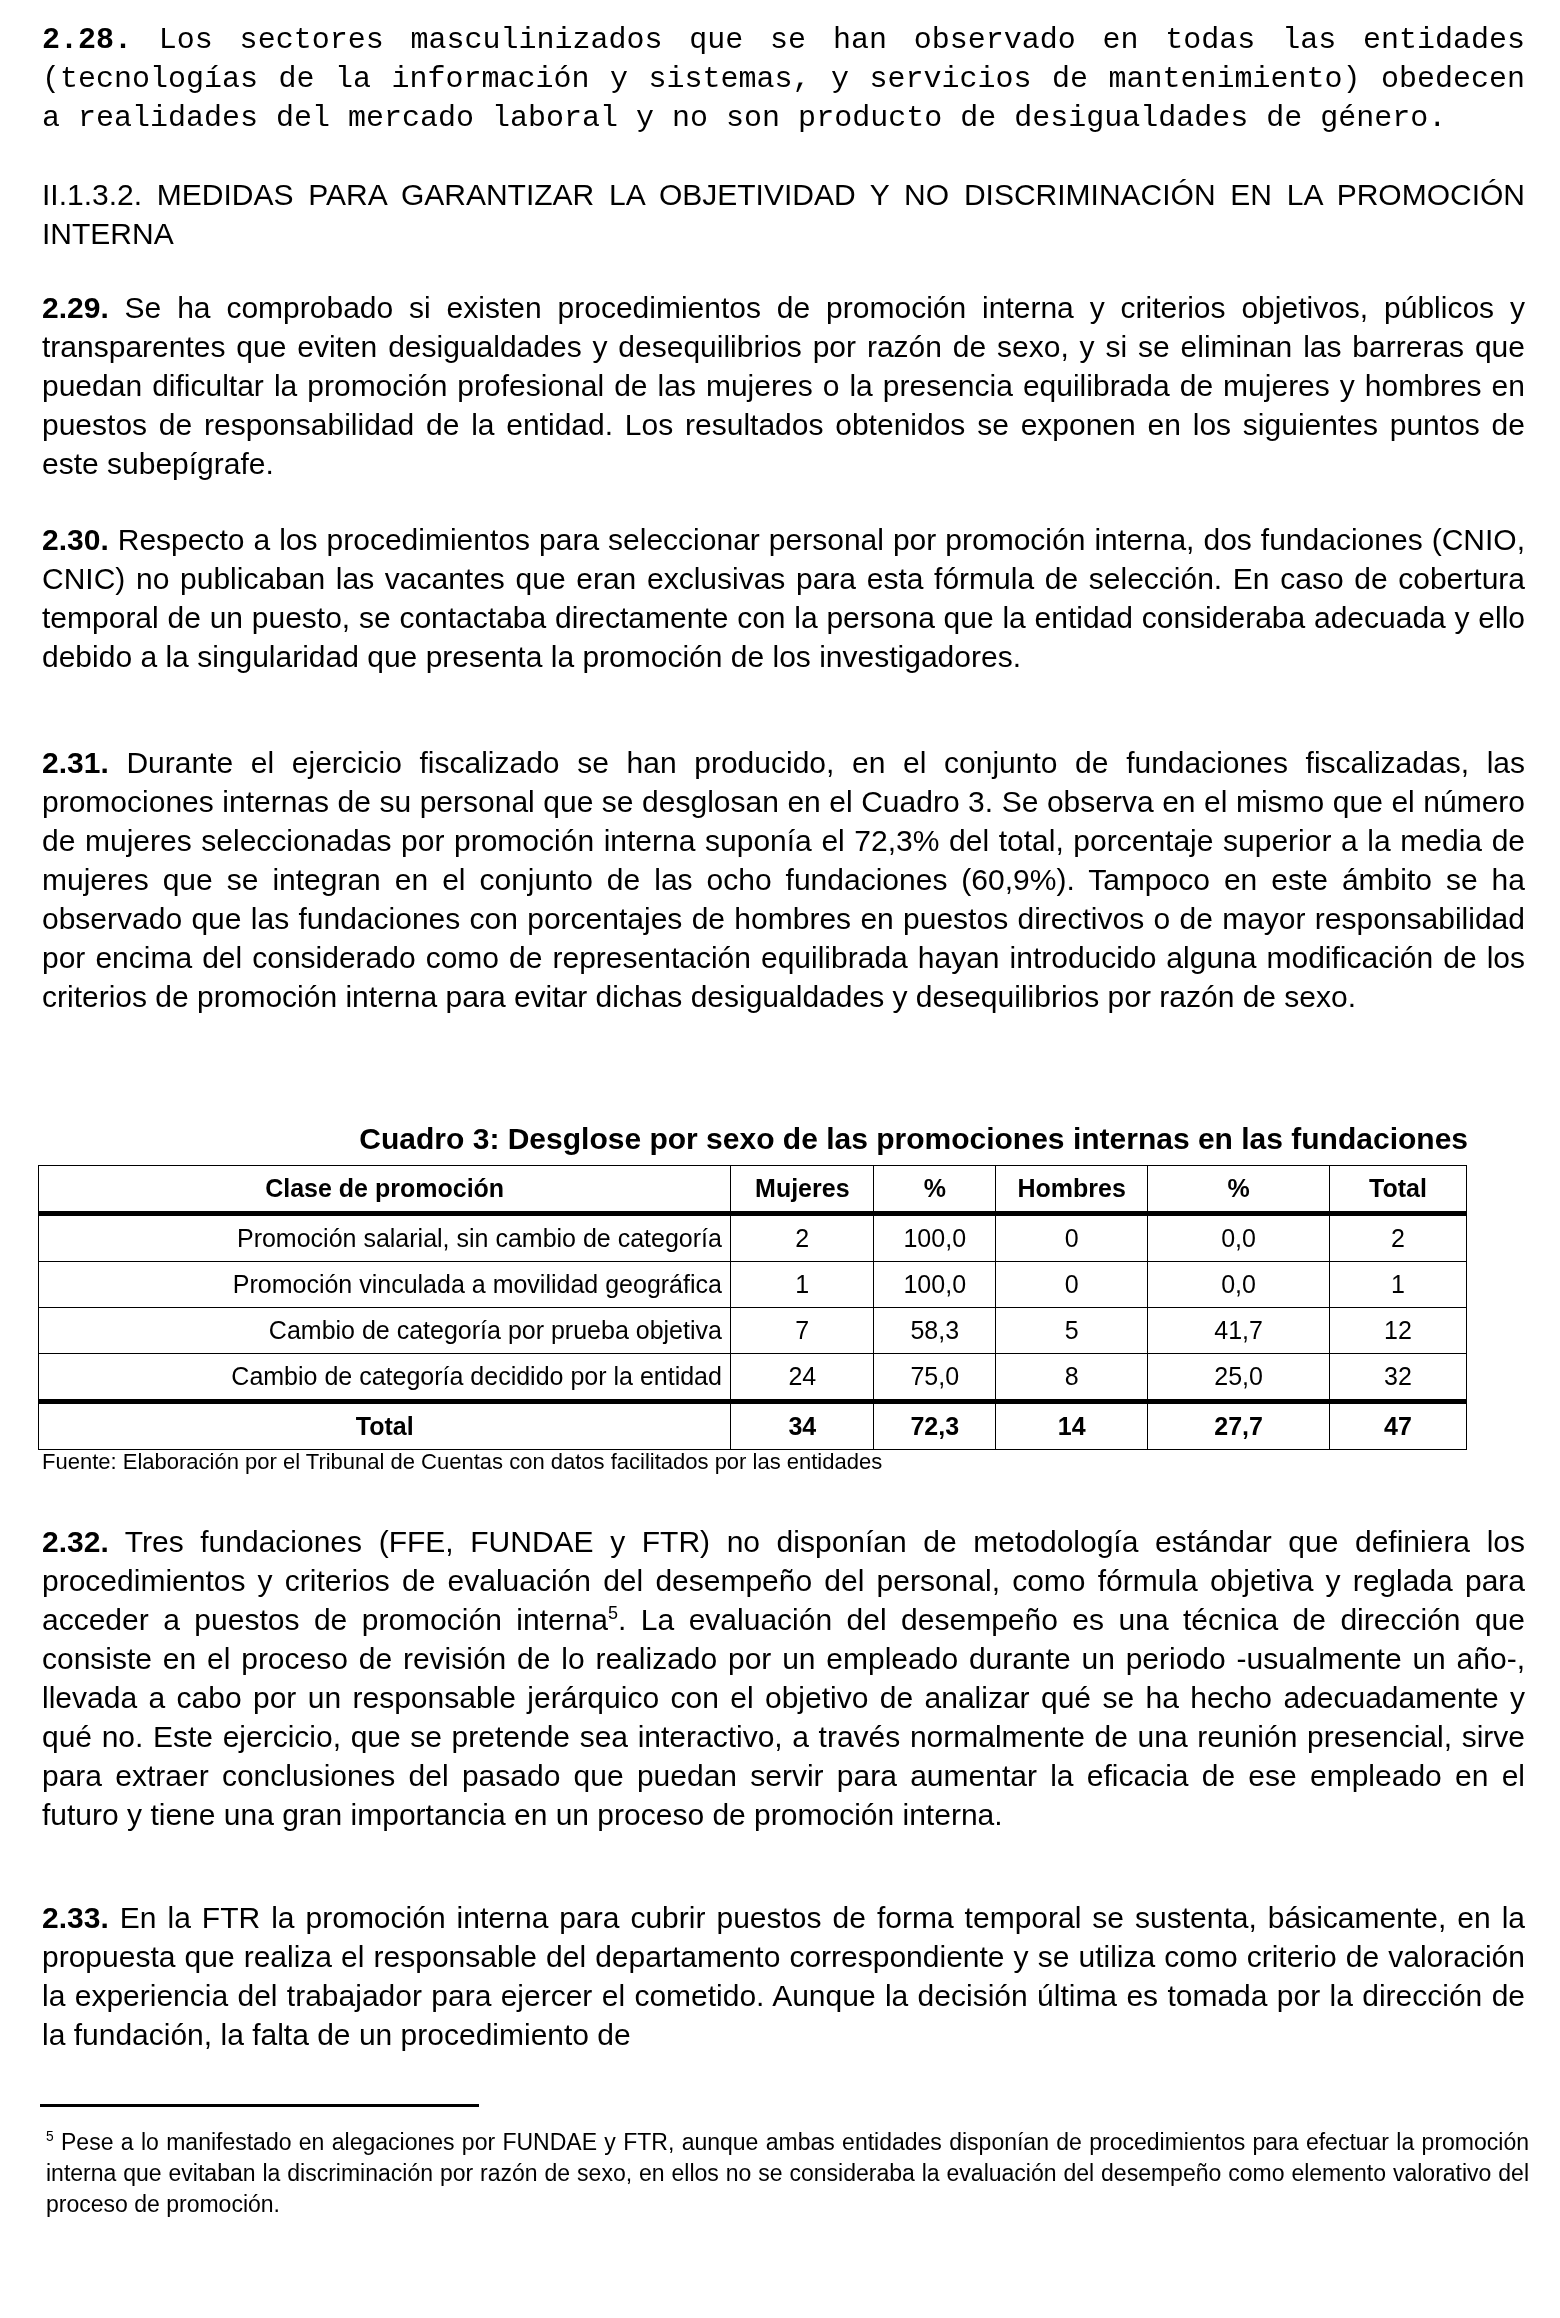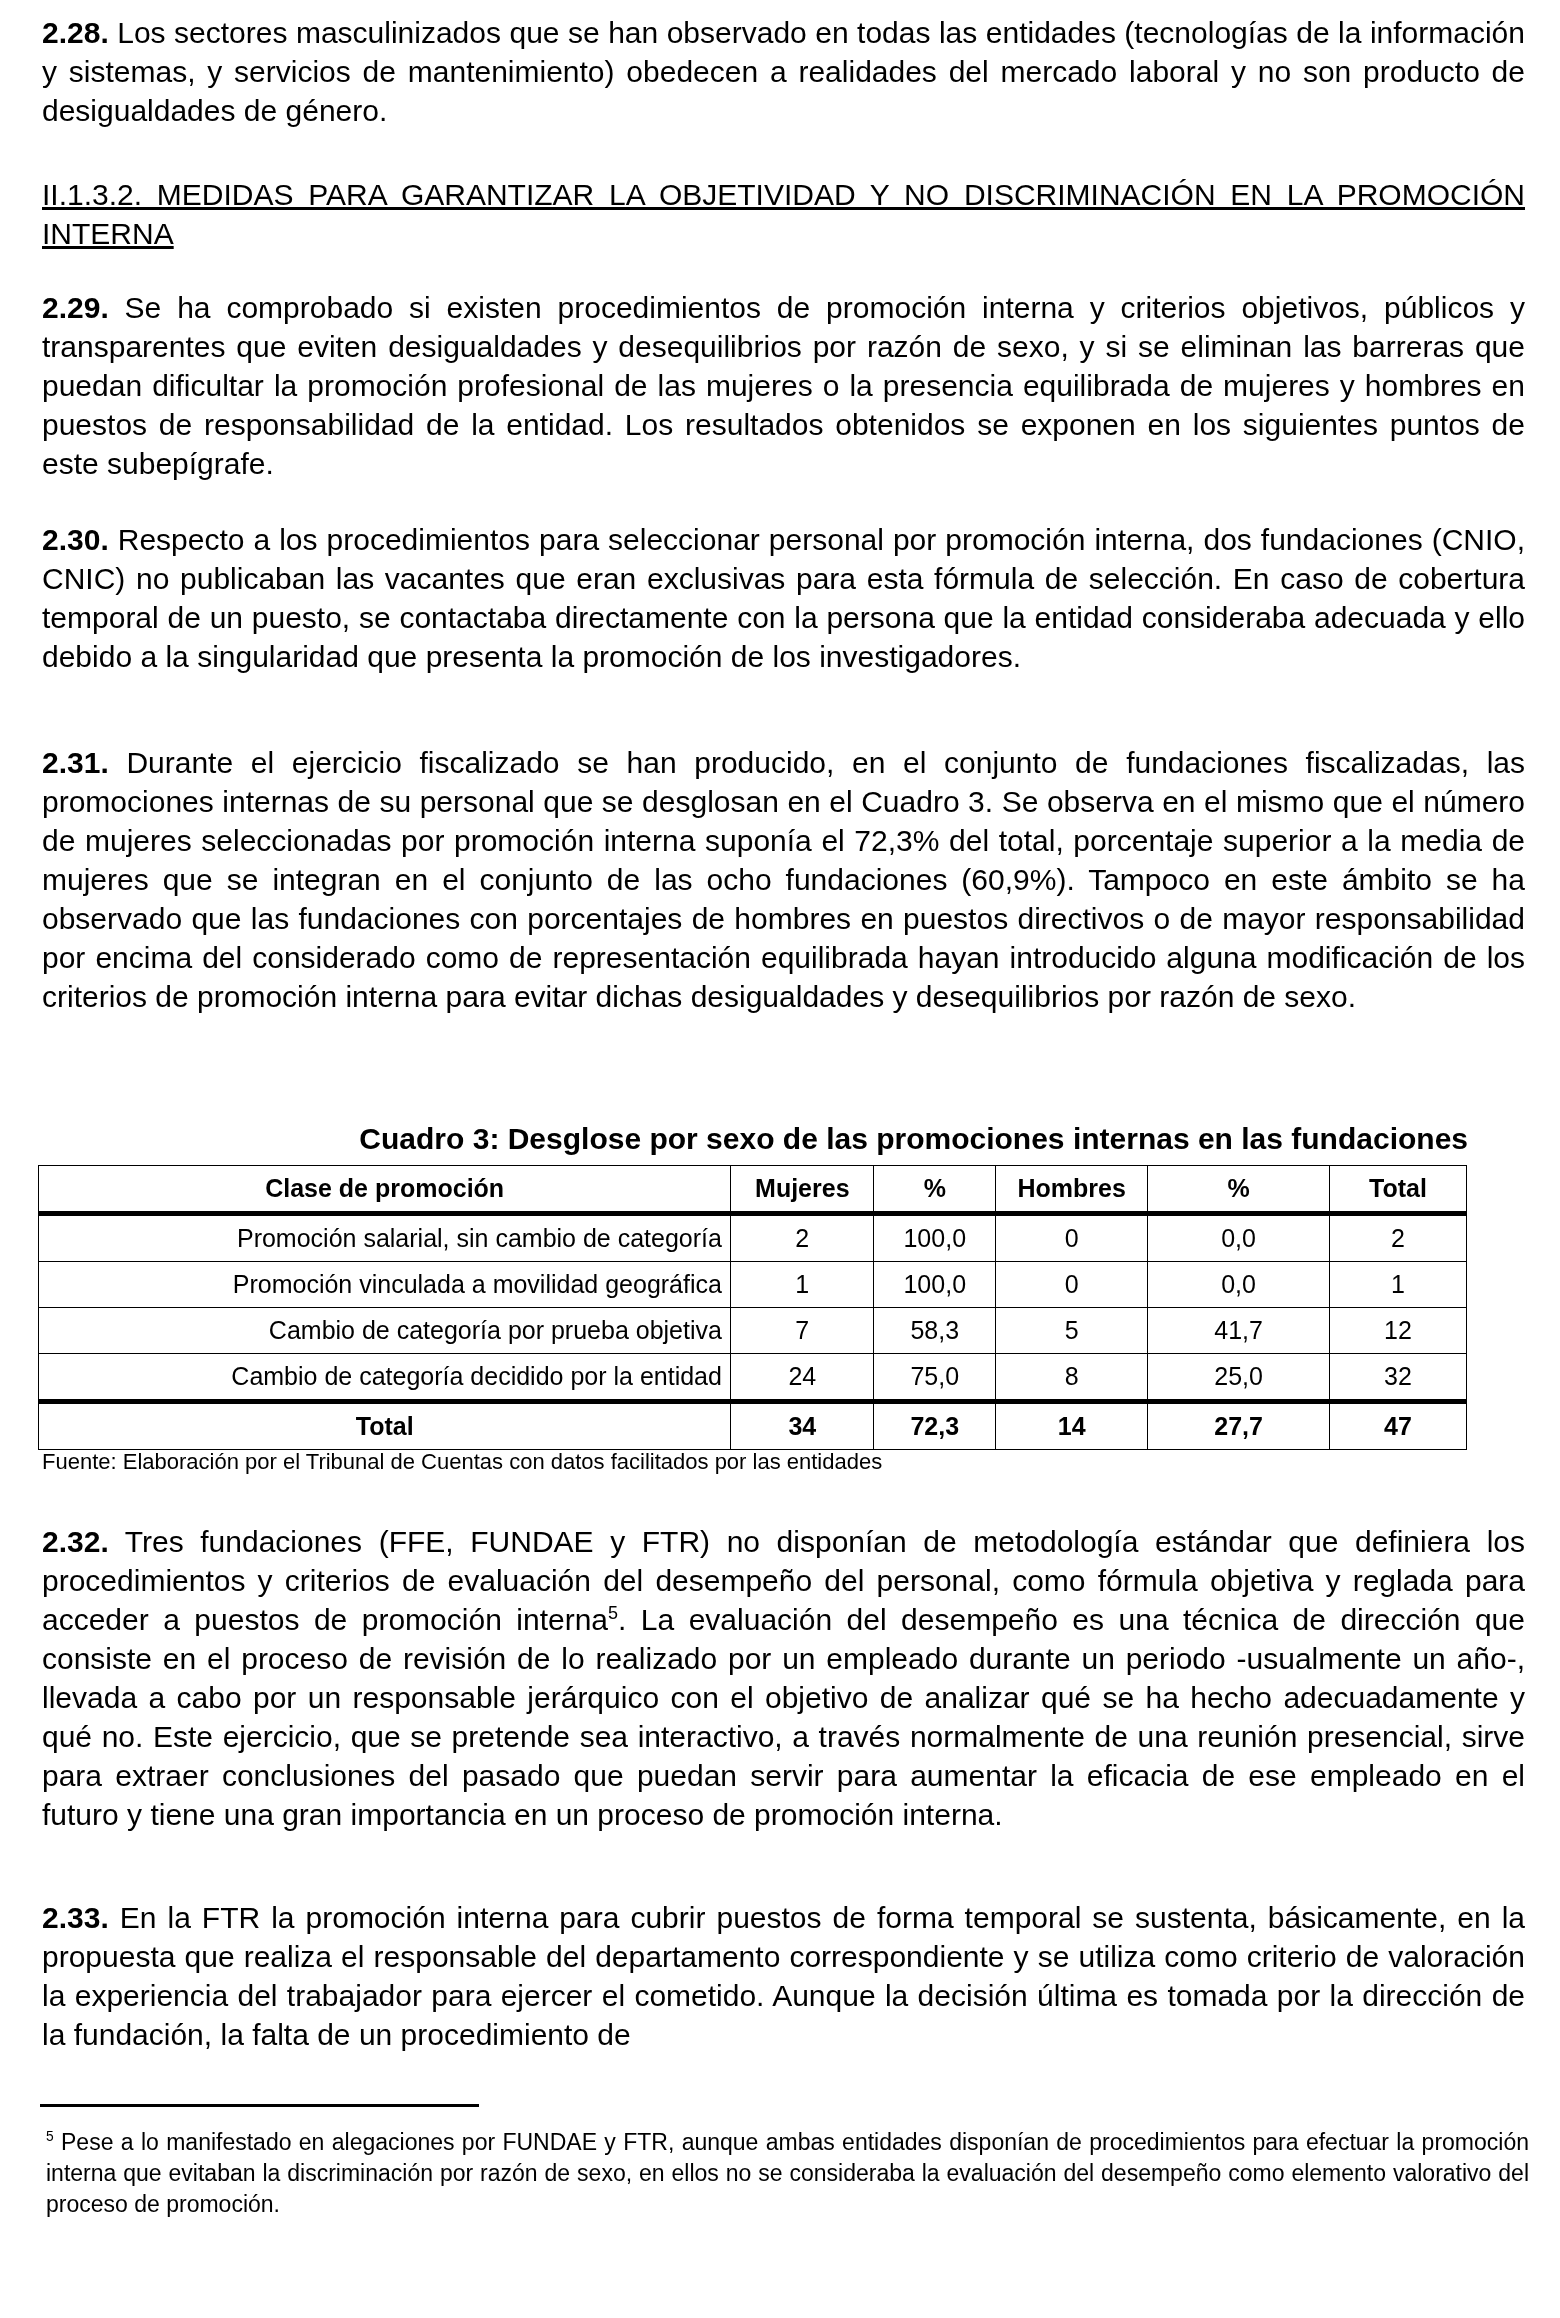--- a/index.html
+++ b/index.html
@@ -21,23 +21,23 @@
   table.data tr.total td { border-top: 5px solid #000; font-weight: bold; }
   .source { position: absolute; left: 42px; top: 1448px; font-size: 22px; line-height: 28px; }
   .fn-rule { position: absolute; left: 40px; top: 2104px; width: 439px; height: 2.5px; background: #000; }
   .footnote { position: absolute; left: 42px; width: 1483px; top: 2123px; font-size: 23px; line-height: 31px;
               text-align: justify; text-align-last: left; margin: 4px; }
   sup { font-size: 60%; line-height: 0; vertical-align: super; }
 </style>
 </head>
 <body>
 
-<p class="para" style="top:13px;"><span class="num">2.28.</span><span> Los sectores masculinizados que se han observado en todas las entidades (tecnologías de la información y sistemas, y servicios de mantenimiento) obedecen a realidades del mercado laboral y no son producto de desigualdades de género.</span></p>
+<p class="para" style="top:21px;font-family:Liberation Mono, monospace;"><span class="num">2.28.</span><span> Los sectores masculinizados que se han observado en todas las entidades (tecnologías de la información y sistemas, y servicios de mantenimiento) obedecen a realidades del mercado laboral y no son producto de desigualdades de género.</span></p>
 
-<p class="heading" style="top:175px;text-decoration:underline;">II.1.3.2. MEDIDAS PARA GARANTIZAR LA OBJETIVIDAD Y NO DISCRIMINACIÓN EN LA PROMOCIÓN INTERNA</p>
+<p class="heading" style="top:175px;">II.1.3.2. MEDIDAS PARA GARANTIZAR LA OBJETIVIDAD Y NO DISCRIMINACIÓN EN LA PROMOCIÓN INTERNA</p>
 
 <p class="para" style="top:288px;"><span class="num">2.29.</span><span> Se ha comprobado si existen procedimientos de promoción interna y criterios objetivos, públicos y transparentes que eviten desigualdades y desequilibrios por razón de sexo, y si se eliminan las barreras que puedan dificultar la promoción profesional de las mujeres o la presencia equilibrada de mujeres y hombres en puestos de responsabilidad de la entidad. Los resultados obtenidos se exponen en los siguientes puntos de este subepígrafe.</span></p>
 
 <p class="para" style="top:520px;"><span class="num">2.30.</span><span> Respecto a los procedimientos para seleccionar personal por promoción interna, dos fundaciones (CNIO, CNIC) no publicaban las vacantes que eran exclusivas para esta fórmula de selección. En caso de cobertura temporal de un puesto, se contactaba directamente con la persona que la entidad consideraba adecuada y ello debido a la singularidad que presenta la promoción de los investigadores.</span></p>
 
 <p class="para" style="top:743px;"><span class="num">2.31.</span><span> Durante el ejercicio fiscalizado se han producido, en el conjunto de fundaciones fiscalizadas, las promociones internas de su personal que se desglosan en el Cuadro 3. Se observa en el mismo que el número de mujeres seleccionadas por promoción interna suponía el 72,3% del total, porcentaje superior a la media de mujeres que se integran en el conjunto de las ocho fundaciones (60,9%). Tampoco en este ámbito se ha observado que las fundaciones con porcentajes de hombres en puestos directivos o de mayor responsabilidad por encima del considerado como de representación equilibrada hayan introducido alguna modificación de los criterios de promoción interna para evitar dichas desigualdades y desequilibrios por razón de sexo.</span></p>
 
 <div class="caption">Cuadro 3: Desglose por sexo de las promociones internas en las fundaciones</div>
 
 <table class="data">

